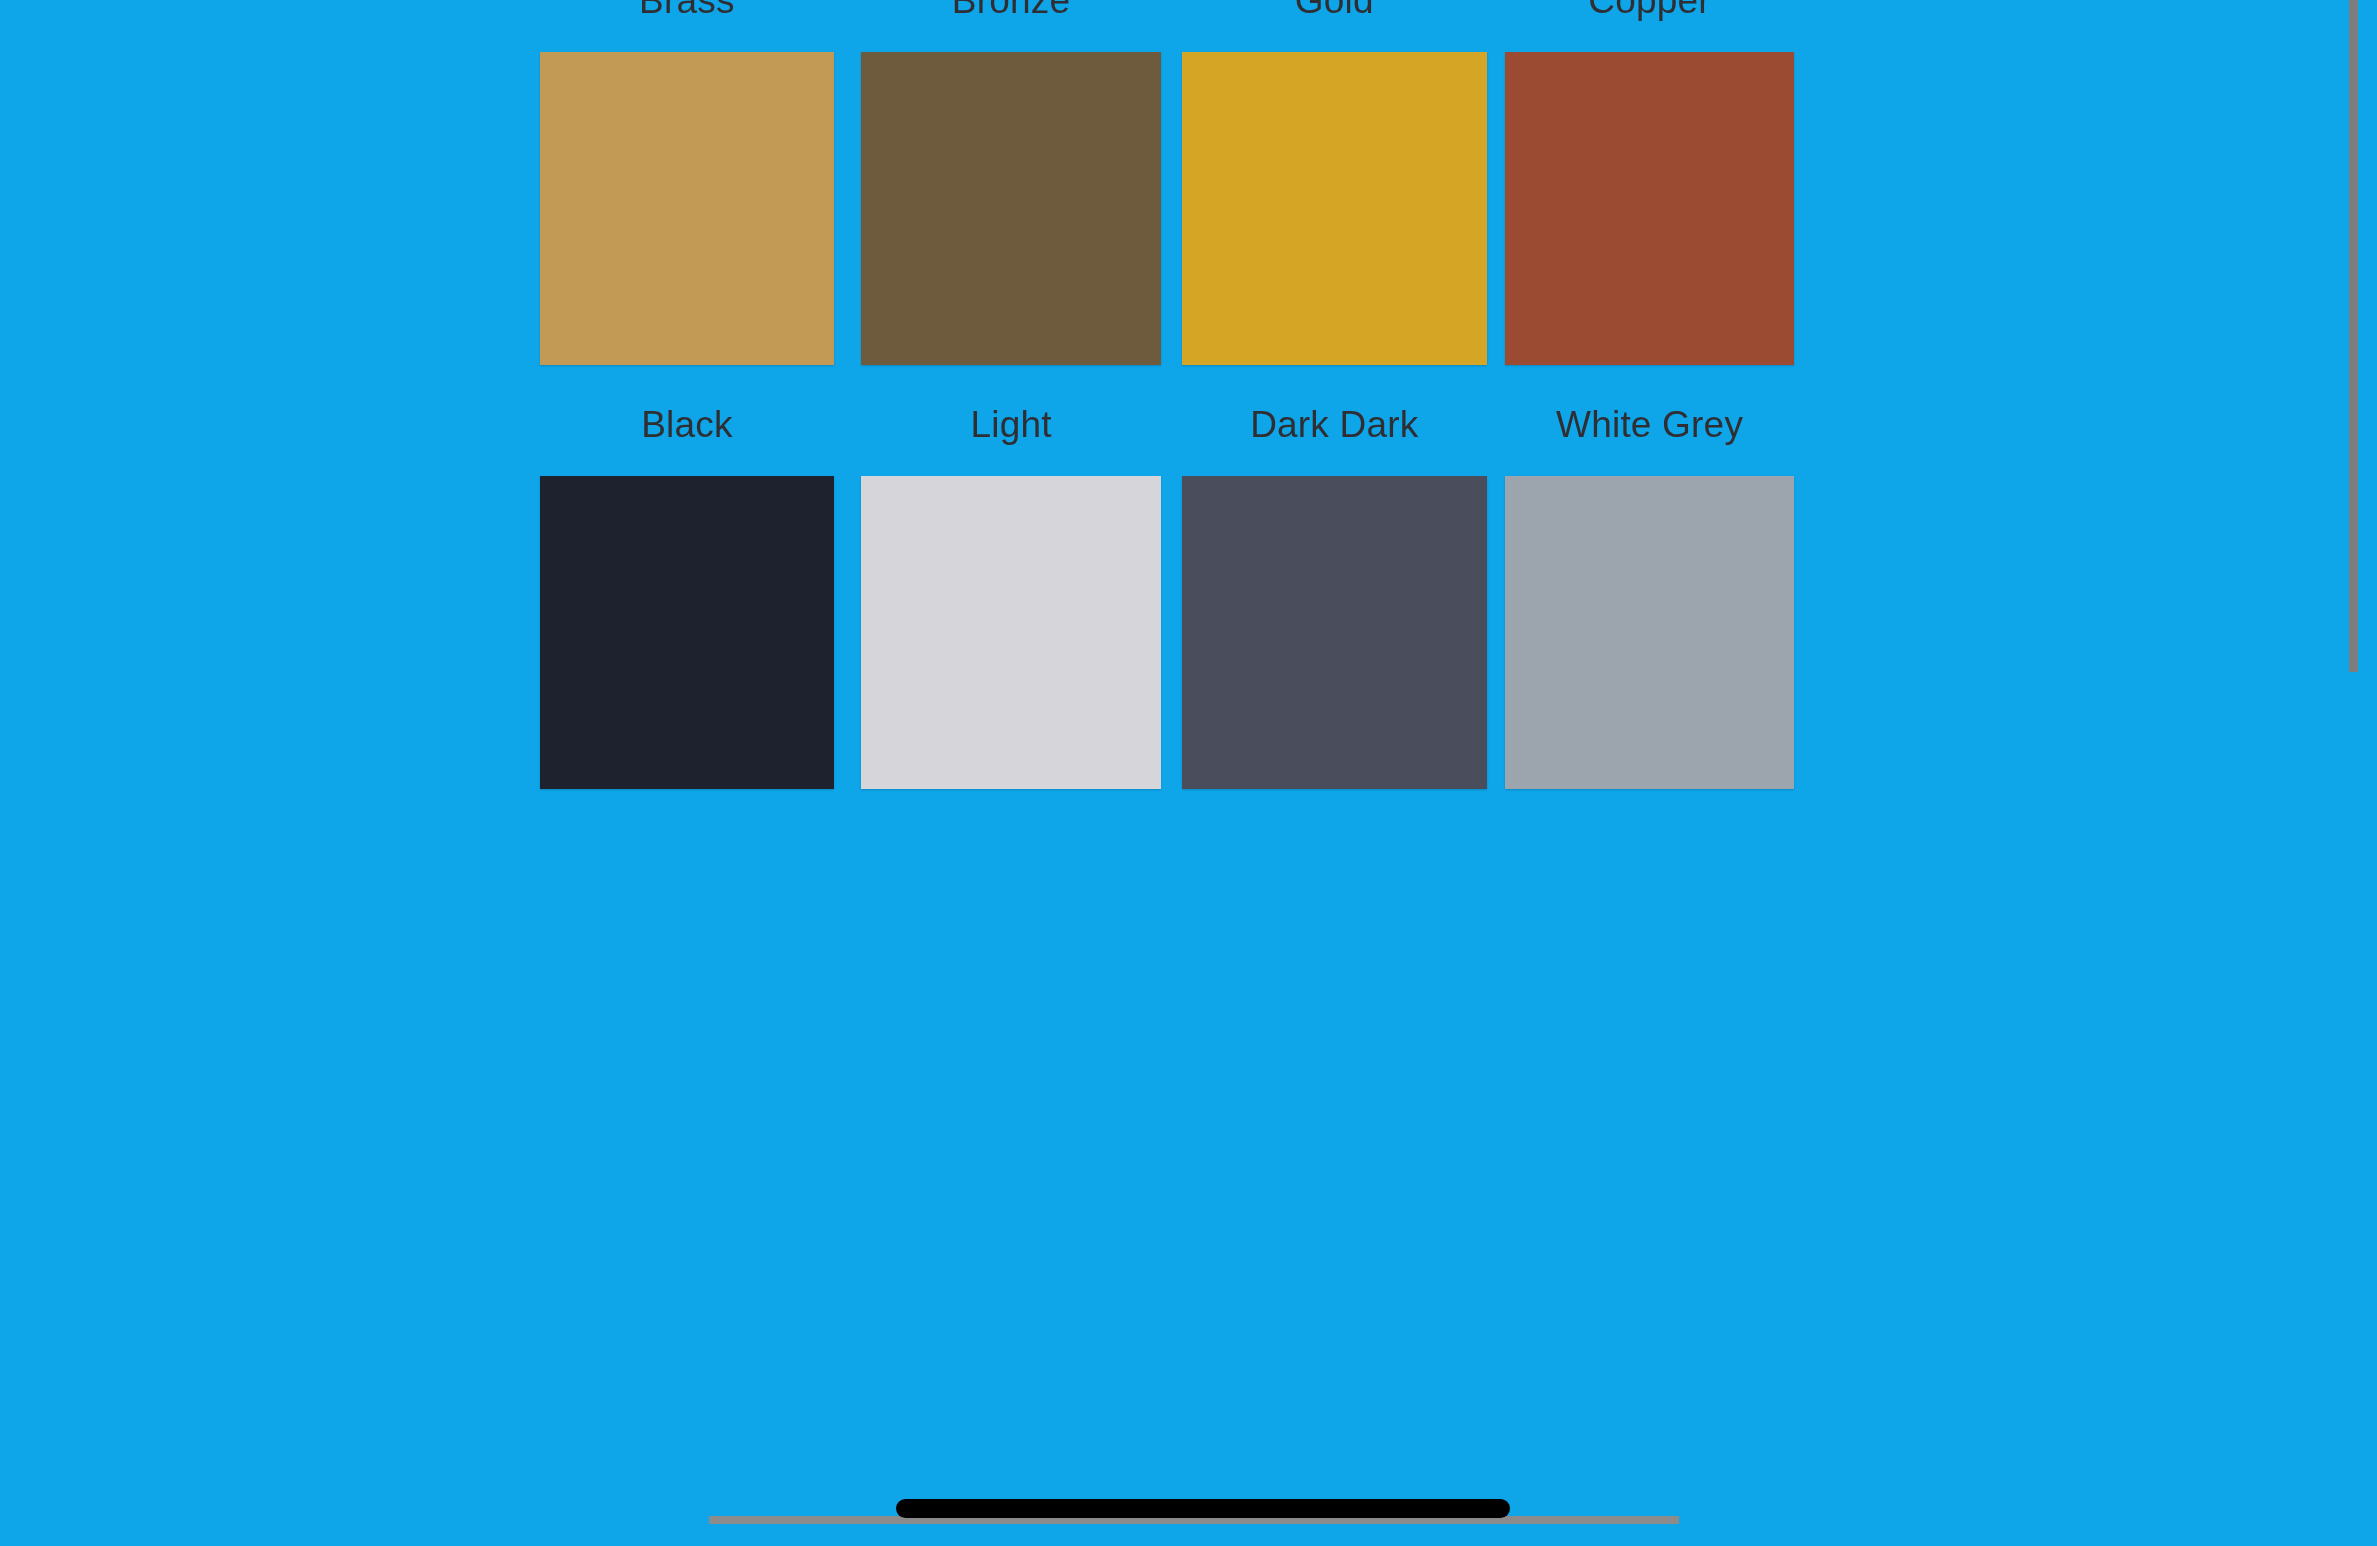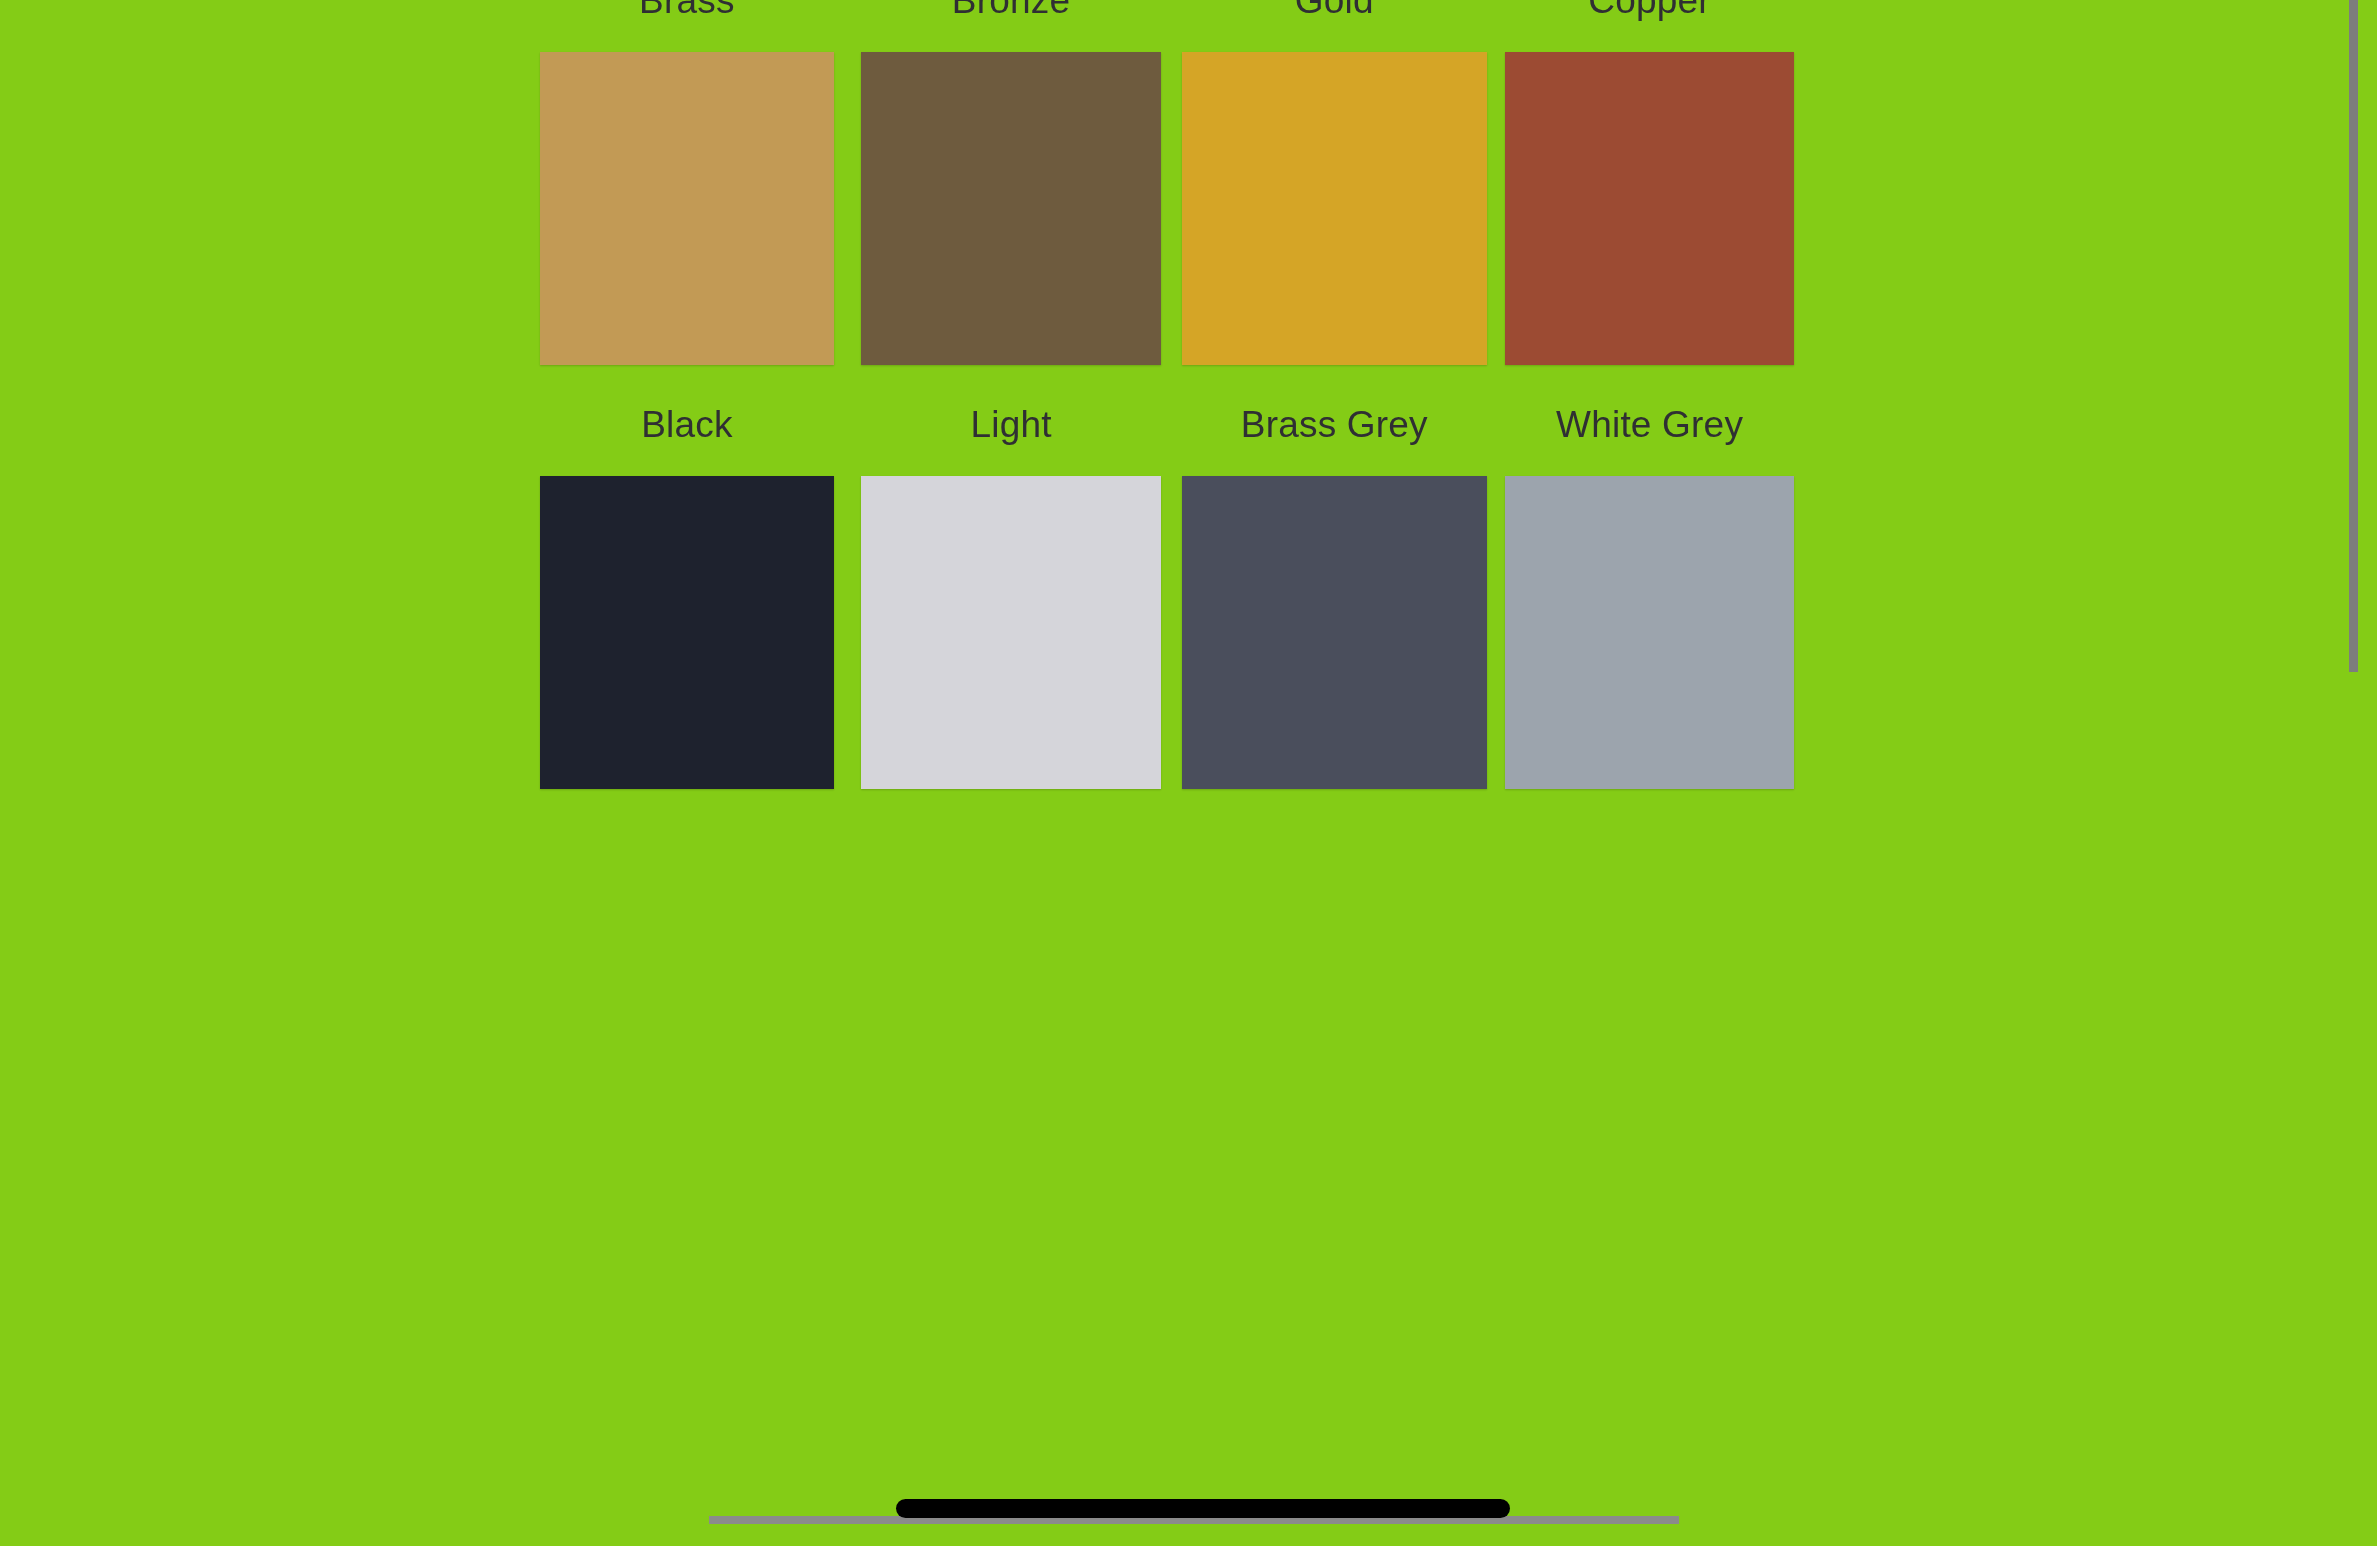--- a/index.html
+++ b/index.html
@@ -13,21 +13,21 @@
     height: 1546px;
     overflow: hidden;
     font-family: "Liberation Sans", "DejaVu Sans", sans-serif;
     position: relative;
   }
 
   
   .page {
     position: absolute;
     inset: 0;
-    background: #84cc16;
+    background: #0ea5e9;
   }
 
   
   .palette {
     position: absolute;
     left: 526px;
     top: -24.4px;
     width: 1279px;
   }
 
@@ -154,21 +154,21 @@
         <div class="swatch-label">Black</div>
         <div class="swatch-chip" style="background-color: rgb(30, 34, 46);"></div>
       </div>
 
       <div class="swatch-cell col-1">
         <div class="swatch-label">Light</div>
         <div class="swatch-chip" style="background-color: rgb(213, 213, 218);"></div>
       </div>
 
       <div class="swatch-cell col-2">
-        <div class="swatch-label">Brass Grey</div>
+        <div class="swatch-label">Dark Dark</div>
         <div class="swatch-chip" style="background-color: rgb(74, 78, 92);"></div>
       </div>
 
       <div class="swatch-cell col-3">
         <div class="swatch-label">White Grey</div>
         <div class="swatch-chip" style="background-color: rgb(156, 164, 173);"></div>
       </div>
 
     </div>
 

